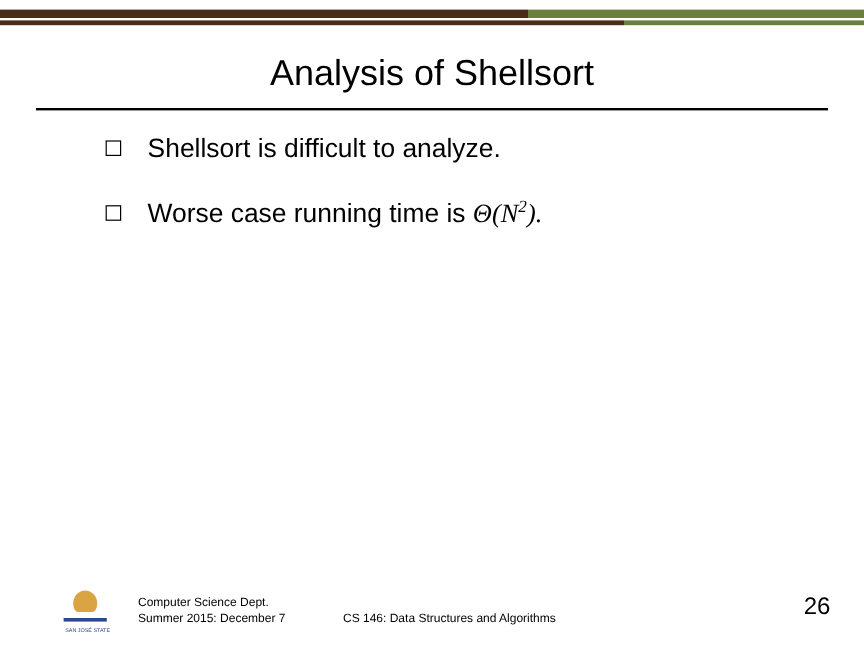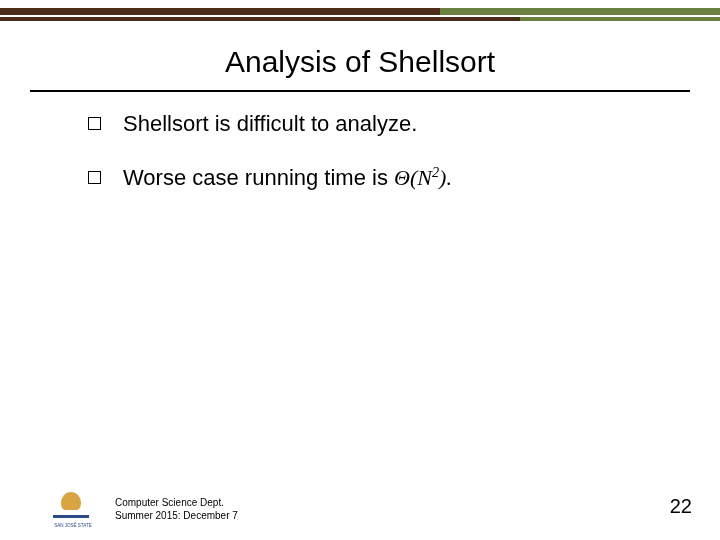--- a/index.html
+++ b/index.html
@@ -188,17 +188,18 @@
     <div class="logo">
       <div class="flame"></div>
       <div class="bar"></div>
       <div class="txt">SAN JOSÉ STATE</div>
     </div>
     <div class="foot-left">
       <div>Computer Science Dept.</div>
       <div>Summer 2015: December 7</div>
     </div>
     <div class="foot-center">
-    </div>
-    <div class="foot-right">22</div>
+      <div>CS 146: Data Structures and Algorithms</div>
+    </div>
+    <div class="foot-right">26</div>
   </div>
 
 </div>
 
 </body></html>

